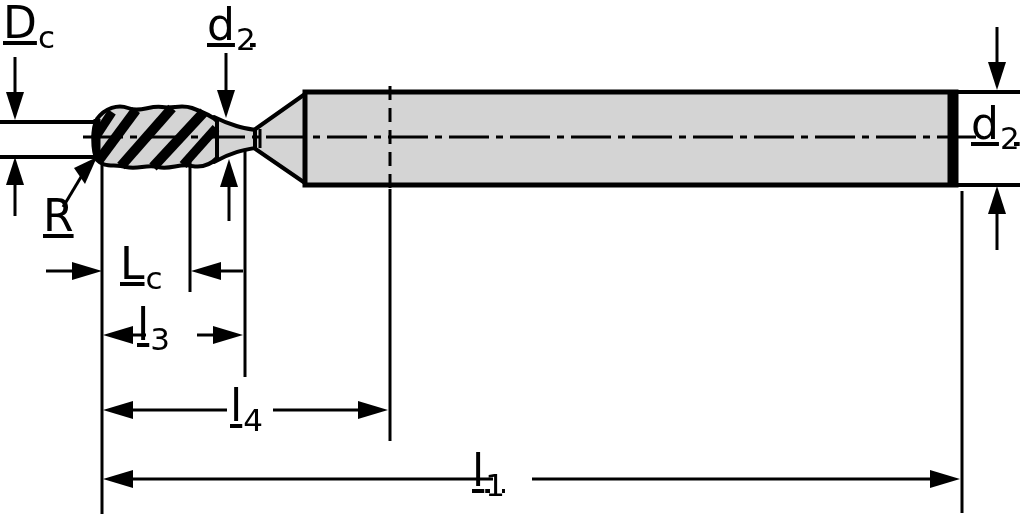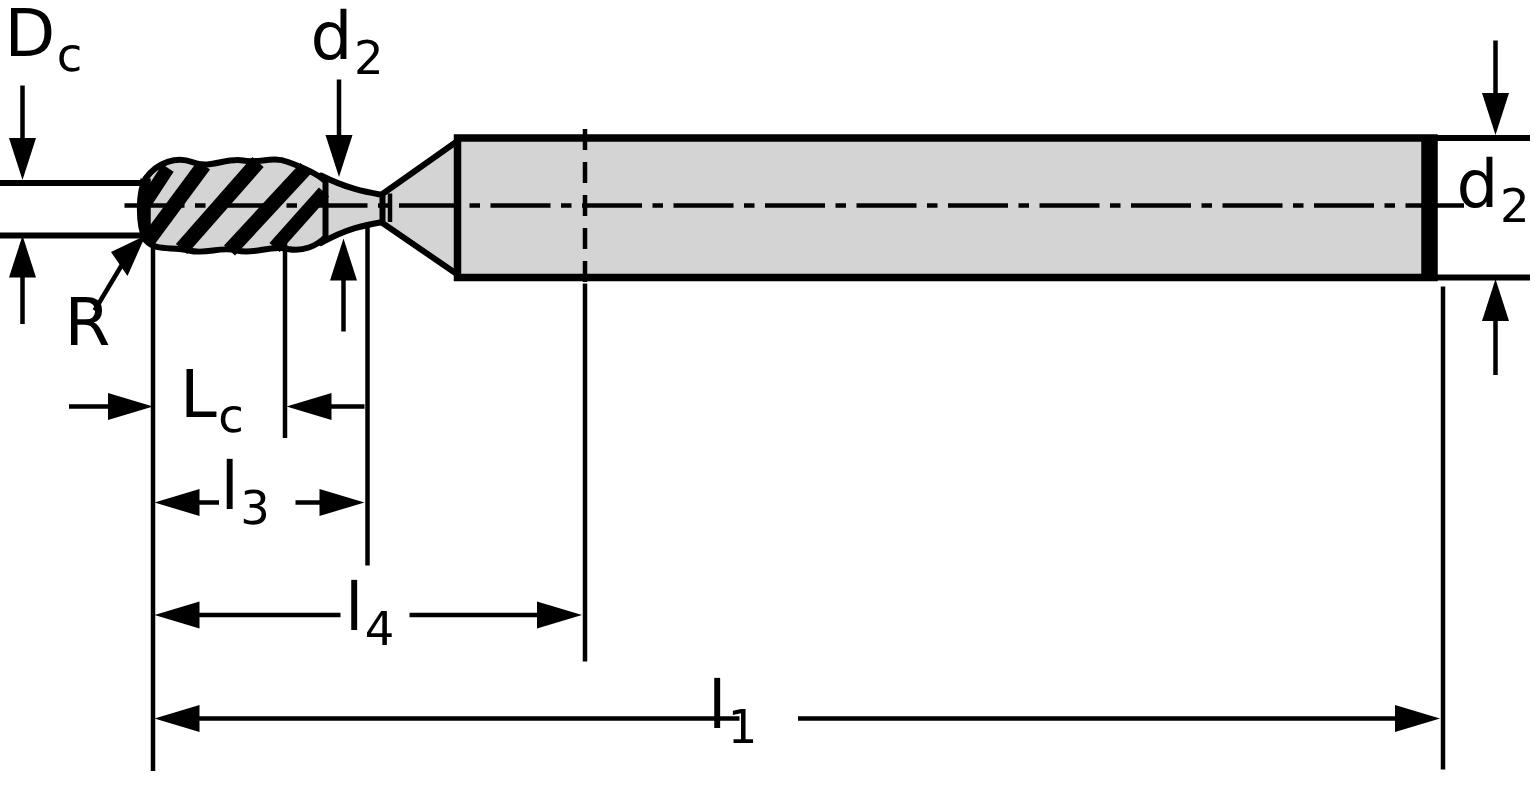--- a/index.html
+++ b/index.html
@@ -3,21 +3,21 @@
 <meta charset="utf-8">
 <style>
   html,body { margin:0; padding:0; background:#ffffff; }
   #stage {
     position:relative; width:1023px; height:525px; background:#ffffff;
     font-family:"DejaVu Sans","Liberation Sans",sans-serif; overflow:hidden;
   }
   #drawing { position:absolute; left:0; top:0; }
   .lbl {
     position:absolute; color:#000; font-size:44px; line-height:1;
-    white-space:nowrap; letter-spacing:0px;
+    white-space:nowrap; letter-spacing:0px;text-decoration:underline;
   }
   .lbl .sub { font-size:31px; position:relative; top:10px; margin-left:1px; }
 </style>
 </head>
 <body>
 
 <div id="stage">
 
   <svg id="drawing" width="1023" height="525" viewBox="0 0 1023 525" fill="none" stroke="none" xmlns="http://www.w3.org/2000/svg">
 
@@ -121,21 +121,21 @@
   </svg>
 
   <div class="lbl" style="left:3px;  top:1px;"><span>D</span><span class="sub">c</span></div>
 
   <div class="lbl" style="left:207px; top:3px;"><span>d</span><span class="sub">2</span></div>
 
   <div class="lbl" style="left:43px; top:194px;"><span>R</span><span class="sub"></span></div>
 
   <div class="lbl" style="left:120px; top:242px;"><span>L</span><span class="sub">c</span></div>
 
-  <div class="lbl" style="left:147px; top:303px;"><span>l</span><span class="sub">3</span></div>
+  <div class="lbl" style="left:137px; top:303px;"><span>l</span><span class="sub">3</span></div>
 
   <div class="lbl" style="left:230px; top:384px;"><span>l</span><span class="sub">4</span></div>
 
   <div class="lbl" style="left:472px; top:449px;"><span>l</span><span class="sub">1</span></div>
 
   <div class="lbl" style="left:971px; top:102px;"><span>d</span><span class="sub">2</span></div>
 
 </div>
 
 </body></html>

